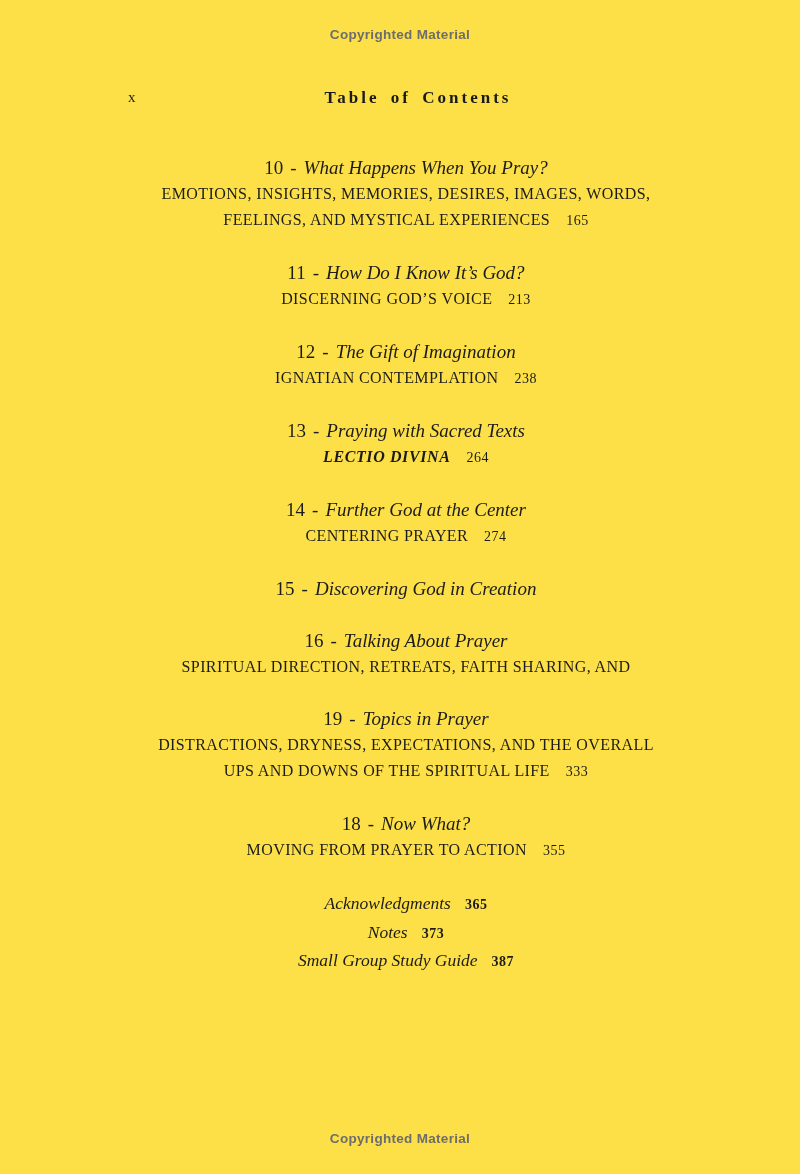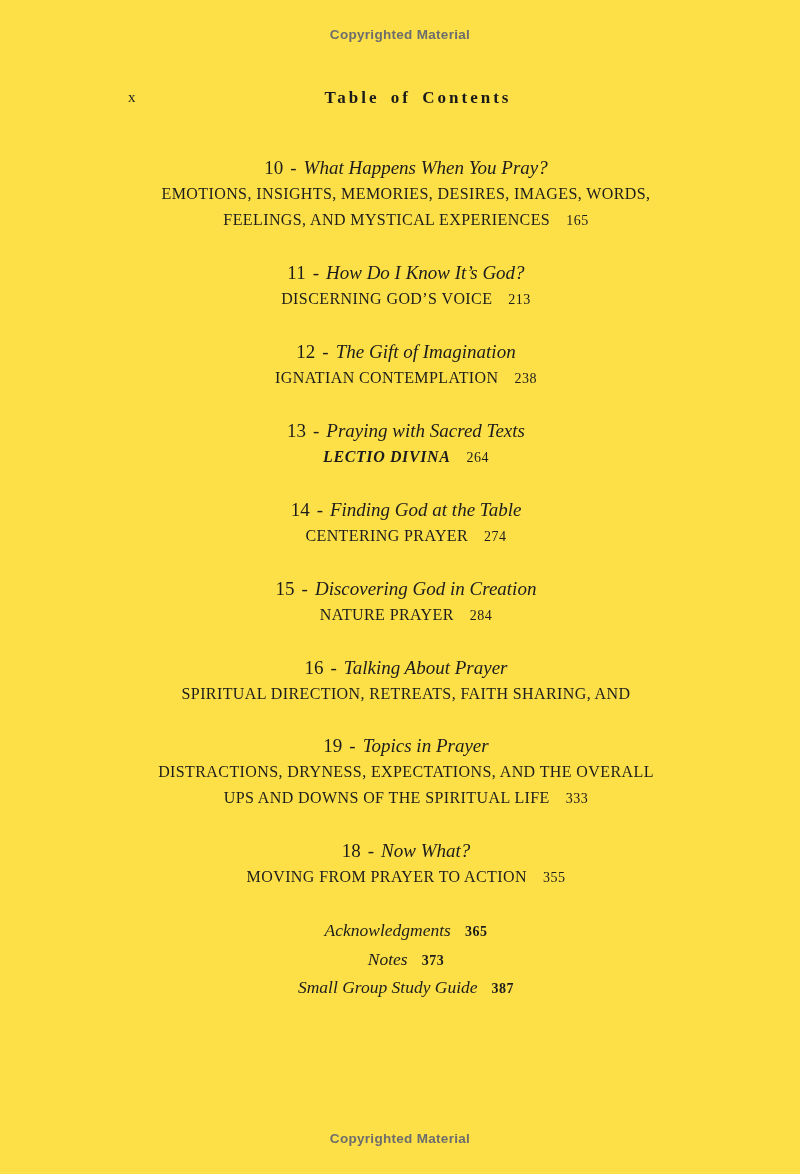--- a/index.html
+++ b/index.html
@@ -109,26 +109,25 @@
         </section>
         <section class="entry">
           <div class="entry-title"><span class="num">12</span><span class="sep">-</span><span class="ital">The Gift of Imagination</span></div>
           <div class="sub">IGNATIAN CONTEMPLATION<span class="pagenum">238</span></div>
         </section>
         <section class="entry">
           <div class="entry-title"><span class="num">13</span><span class="sep">-</span><span class="ital">Praying with Sacred Texts</span></div>
           <div class="sub italic-sub">LECTIO DIVINA<span class="pagenum">264</span></div>
         </section>
         <section class="entry">
-          <div class="entry-title"><span class="num">14</span><span class="sep">-</span><span class="ital">Finding God at the Table</span></div>
+          <div class="entry-title"><span class="num">14</span><span class="sep">-</span><span class="ital">Further God at the Center</span></div>
           <div class="sub">CENTERING PRAYER<span class="pagenum">274</span></div>
         </section>
         <section class="entry">
           <div class="entry-title"><span class="num">15</span><span class="sep">-</span><span class="ital">Discovering God in Creation</span></div>
-          <div class="sub">NATURE PRAYER<span class="pagenum">284</span></div>
         </section>
         <section class="entry">
           <div class="entry-title"><span class="num">16</span><span class="sep">-</span><span class="ital">Talking About Prayer</span></div>
           <div class="sub">SPIRITUAL DIRECTION, RETREATS, FAITH SHARING, AND</div>
         </section>
         <section class="entry">
           <div class="entry-title"><span class="num">19</span><span class="sep">-</span><span class="ital">Topics in Prayer</span></div>
           <div class="sub">DISTRACTIONS, DRYNESS, EXPECTATIONS, AND THE OVERALL</div>
           <div class="sub">UPS AND DOWNS OF THE SPIRITUAL LIFE<span class="pagenum">333</span></div>
         </section>

